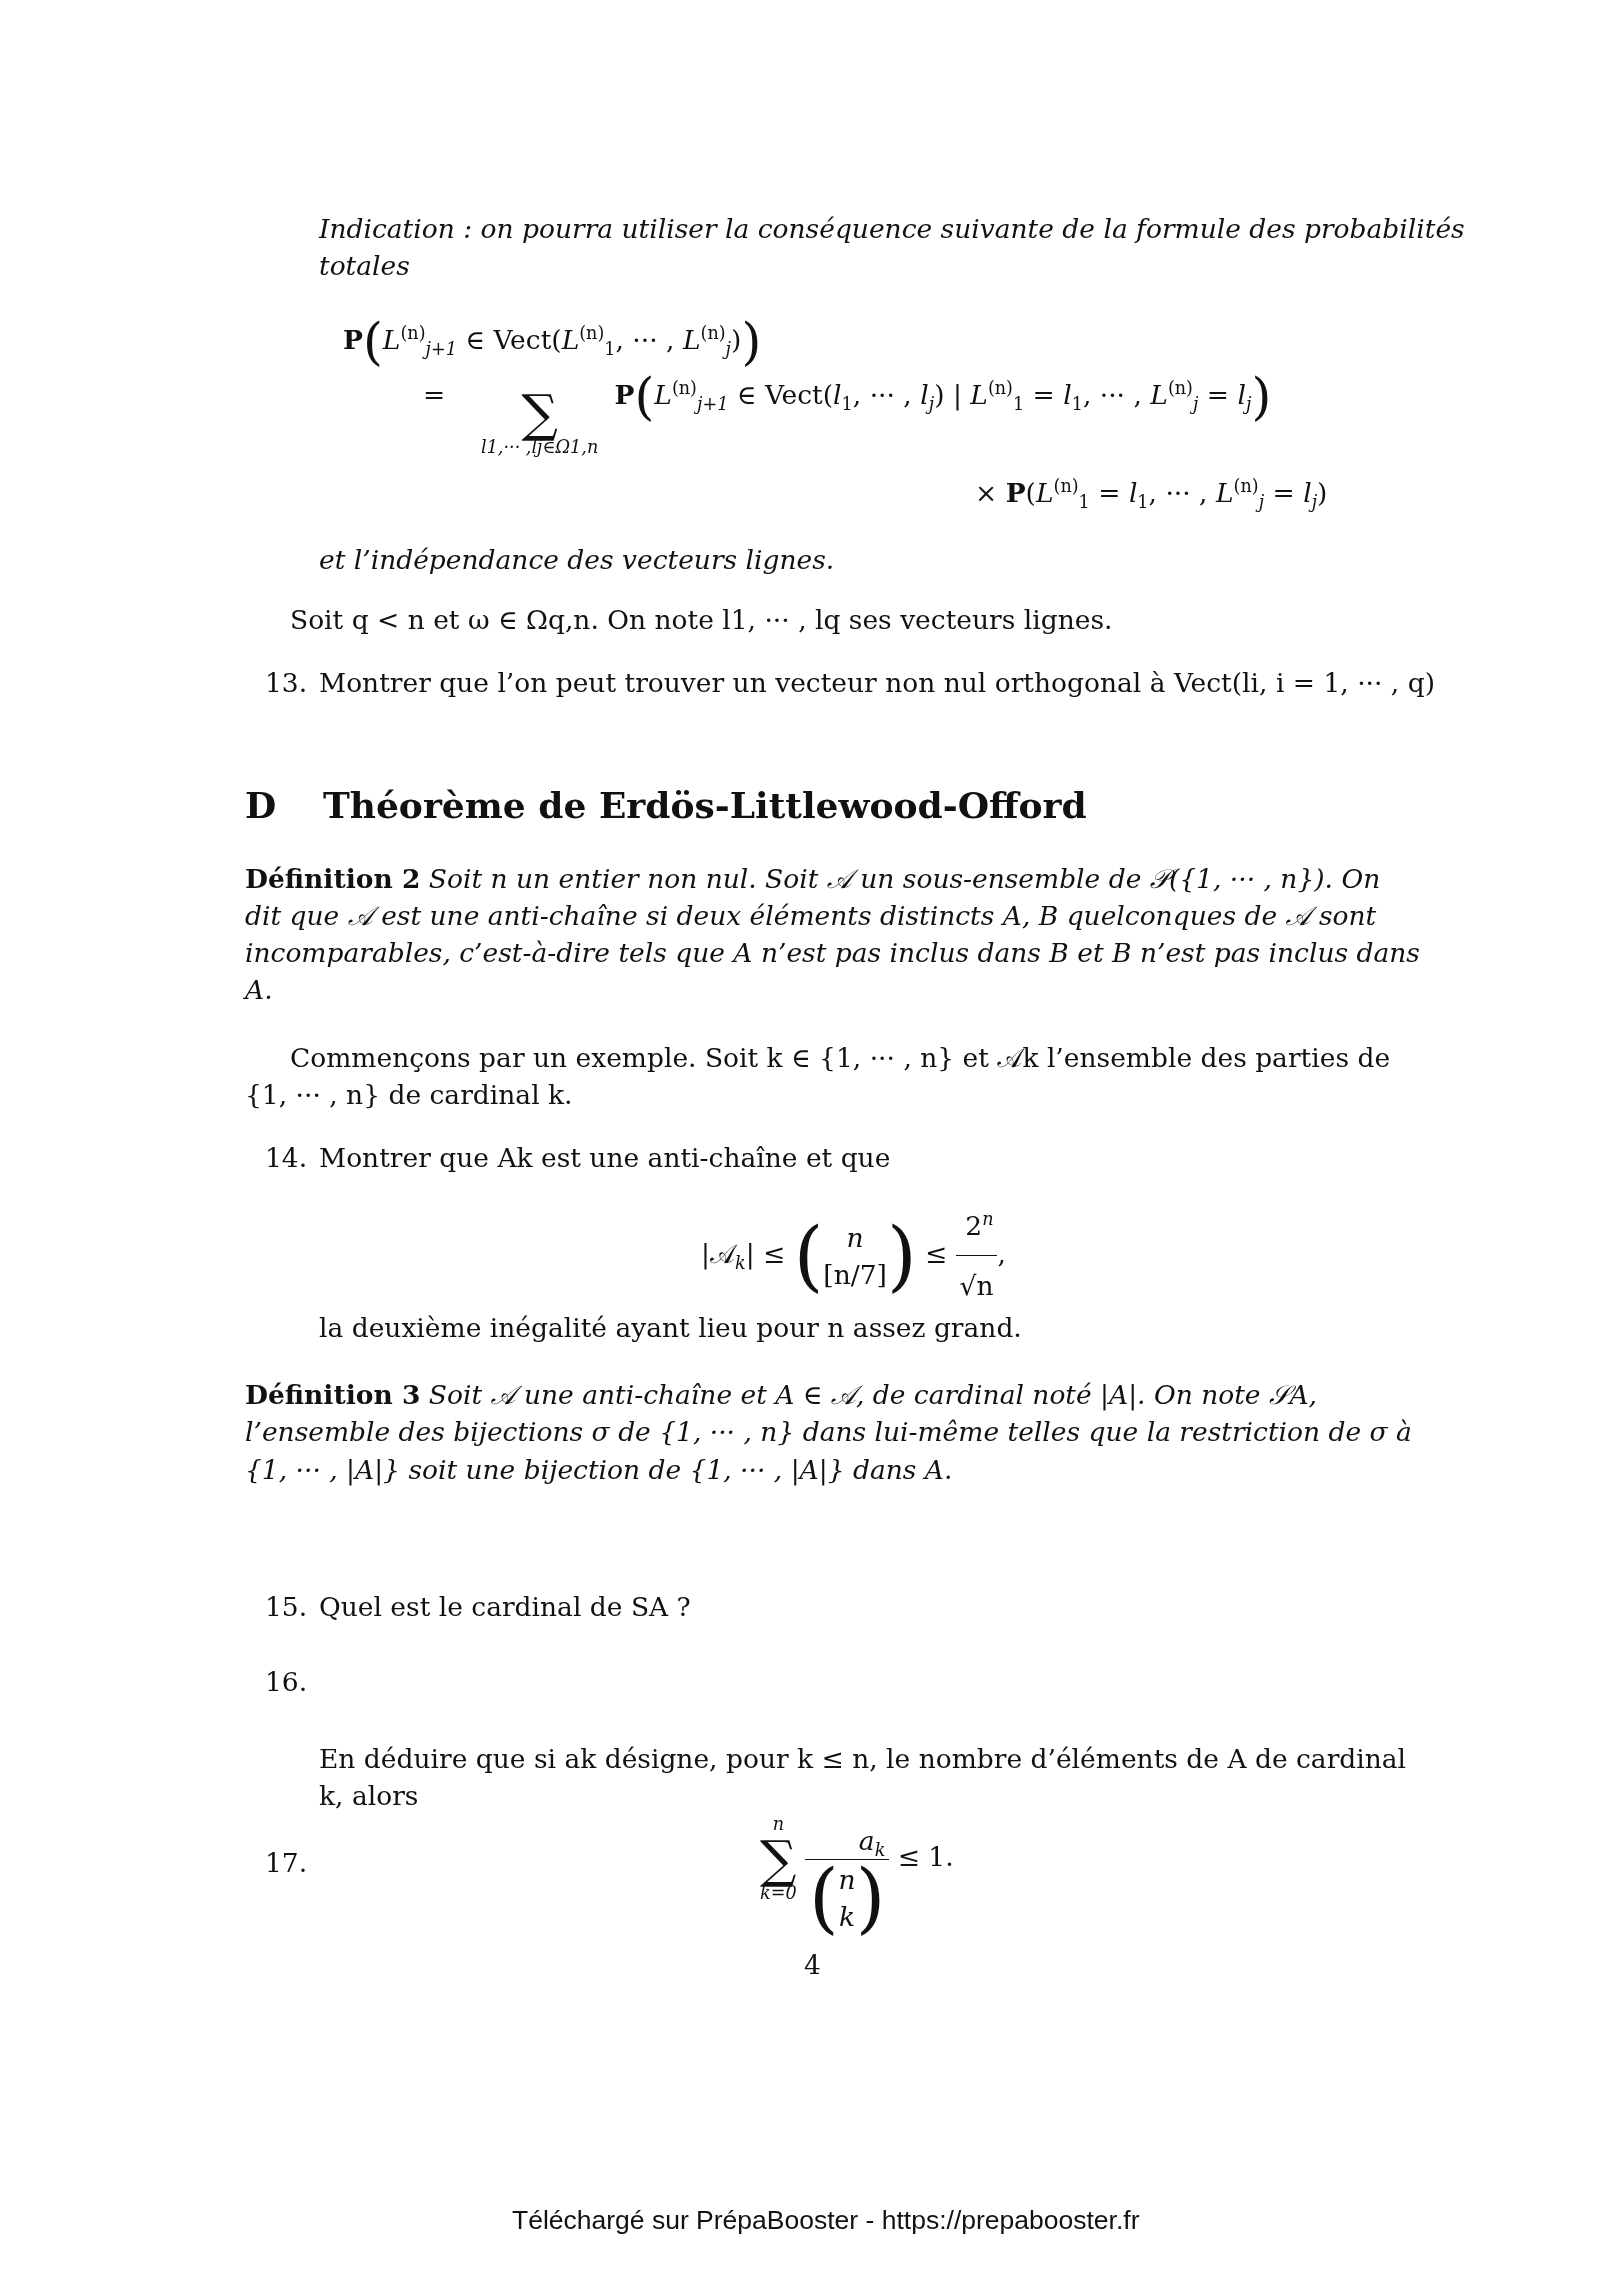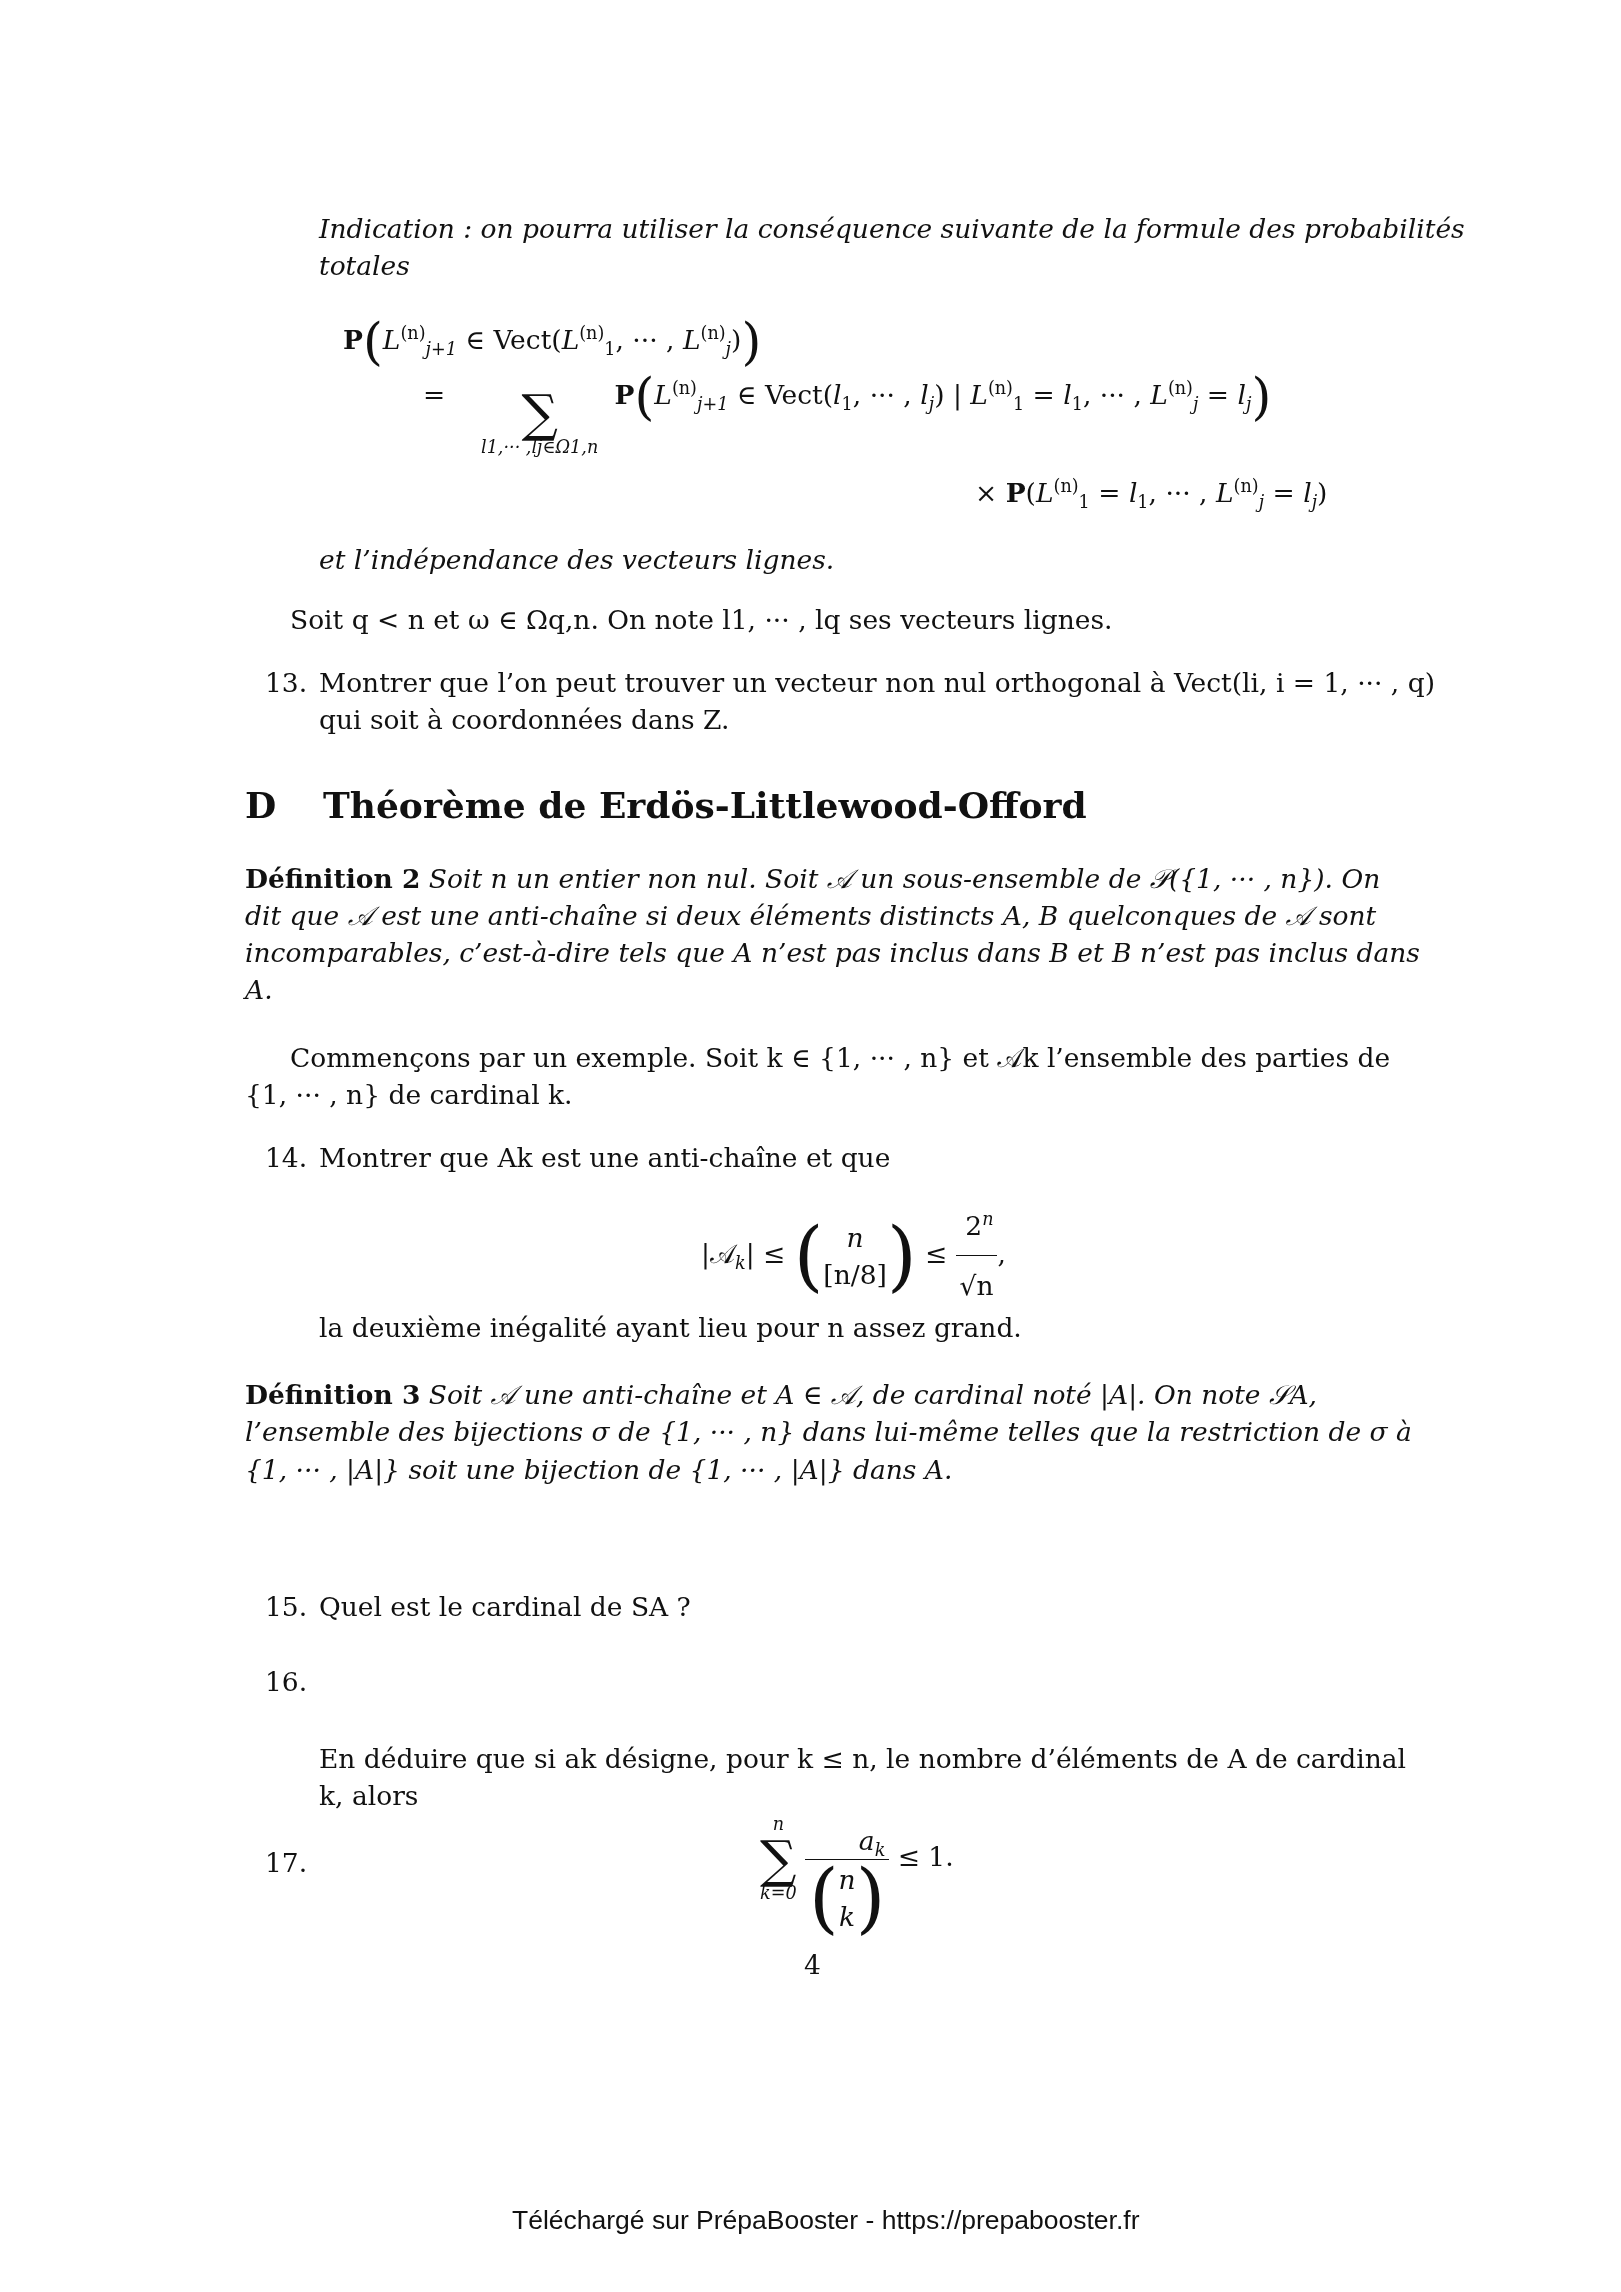--- a/index.html
+++ b/index.html
@@ -56,21 +56,20 @@
     <span>×</span>
     <span class="b">P</span>(<span class="m">L</span><sup>(n)</sup><sub>1</sub> = <span class="m">l</span><sub>1</sub>, ··· , <span class="m">L</span><sup>(n)</sup><sub class="m">j</sub> = <span class="m">l</span><sub class="m">j</sub>)
   </div>
 
   <div class="blk it" style="left:319px; top:541px;">et l’indépendance des vecteurs lignes.</div>
 
   <div class="blk" style="left:290px; top:601px;">Soit q &lt; n et ω ∈ Ωq,n. On note l1, ··· , lq ses vecteurs lignes.</div>
 
   <div class="num" style="left:265px; top:664px;">13.</div>
   <div class="blk" style="left:319px; top:664px;">Montrer que l’on peut trouver un vecteur non nul orthogonal à Vect(li, i = 1, ··· , q)</div>
-  <div class="blk" style="left:319px; top:701px;">qui soit à coordonnées dans Z.</div>
 
   <div class="sec" style="left:245px; top:784px;">D</div>
   <div class="sec" style="left:323px; top:784px;">Théorème de Erdös-Littlewood-Offord</div>
 
   <div class="blk" style="left:245px; top:860px;text-align:right;">
     <span class="b">Définition 2</span>
     <span class="it">Soit n un entier non nul. Soit 𝒜 un sous-ensemble de 𝒫({1, ··· , n}). On</span>
   </div>
   <div class="blk it" style="left:245px; top:934px;">incomparables, c’est-à-dire tels que A n’est pas inclus dans B et B n’est pas inclus dans</div>
   <div class="blk it" style="left:245px; top:897px;">dit que 𝒜 est une anti-chaîne si deux éléments distincts A, B quelconques de 𝒜 sont</div>
@@ -82,21 +81,21 @@
   <div class="num" style="left:265px; top:1139px;text-align:center;">14.</div>
   <div class="blk" style="left:319px; top:1139px;">Montrer que Ak est une anti-chaîne et que</div>
 
   <div class="blk" style="left:701px; top:1196px; line-height:59px;">
     <span>|𝒜</span><sub class="m">k</sub><span>|</span>
     <span>≤</span>
     <span class="binom">
       <span class="p">(</span>
       <span class="col">
           <span class="m">n</span>
-          <span>[n/8]</span>
+          <span>[n/7]</span>
         </span>
       <span class="p">)</span>
     </span>
     <span>≤</span>
     <span class="frac">
       <span class="top"><span>2</span><sup class="m">n</sup></span>
       <span class="bot">√n</span>
     </span><span>,</span>
   </div>
 

